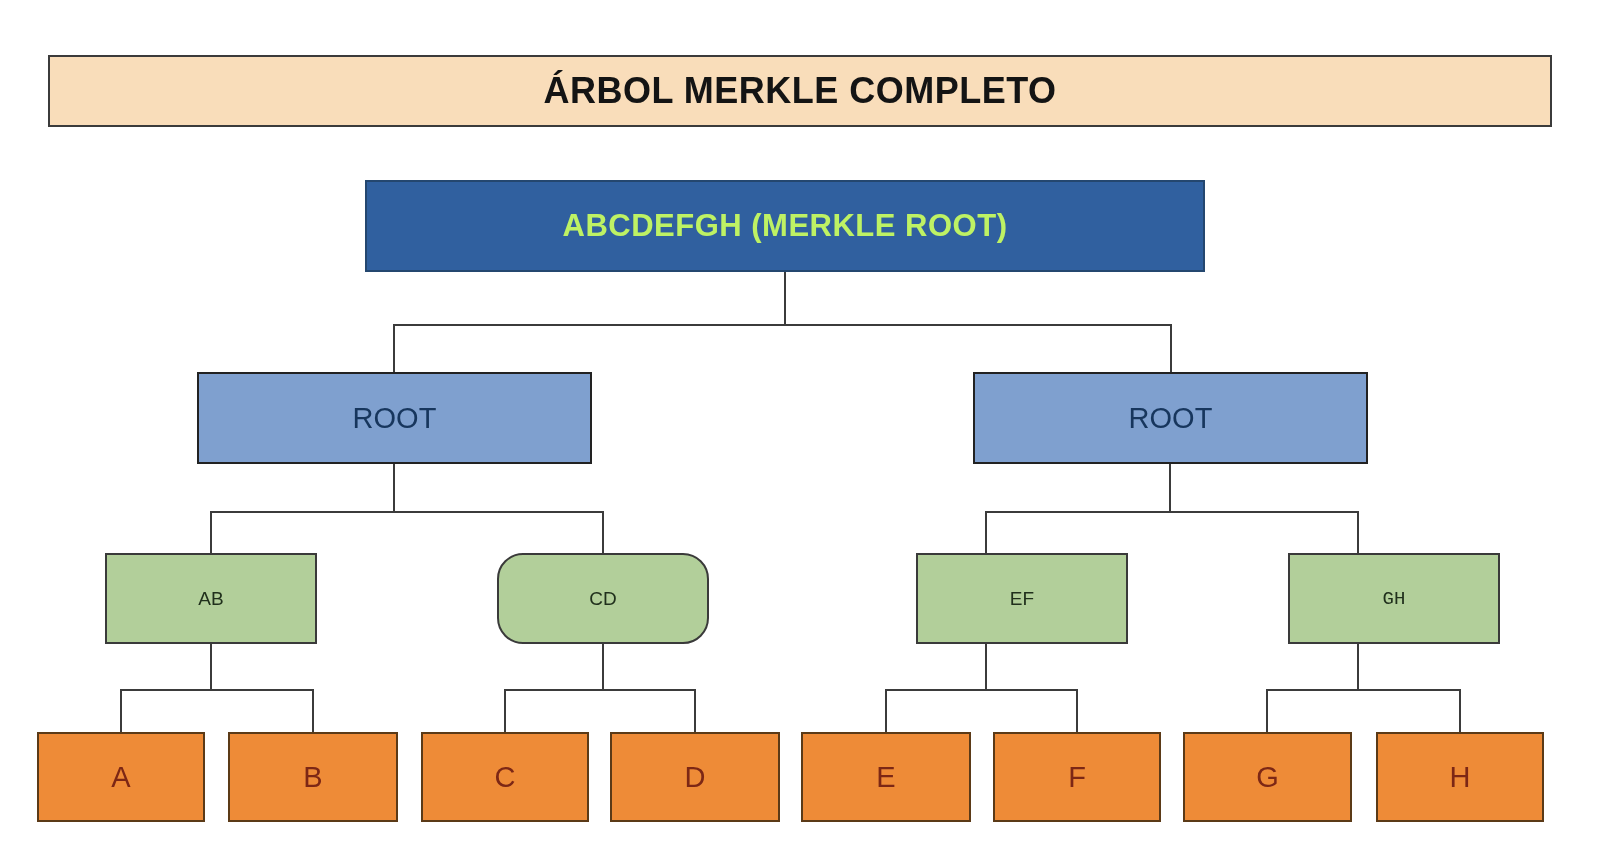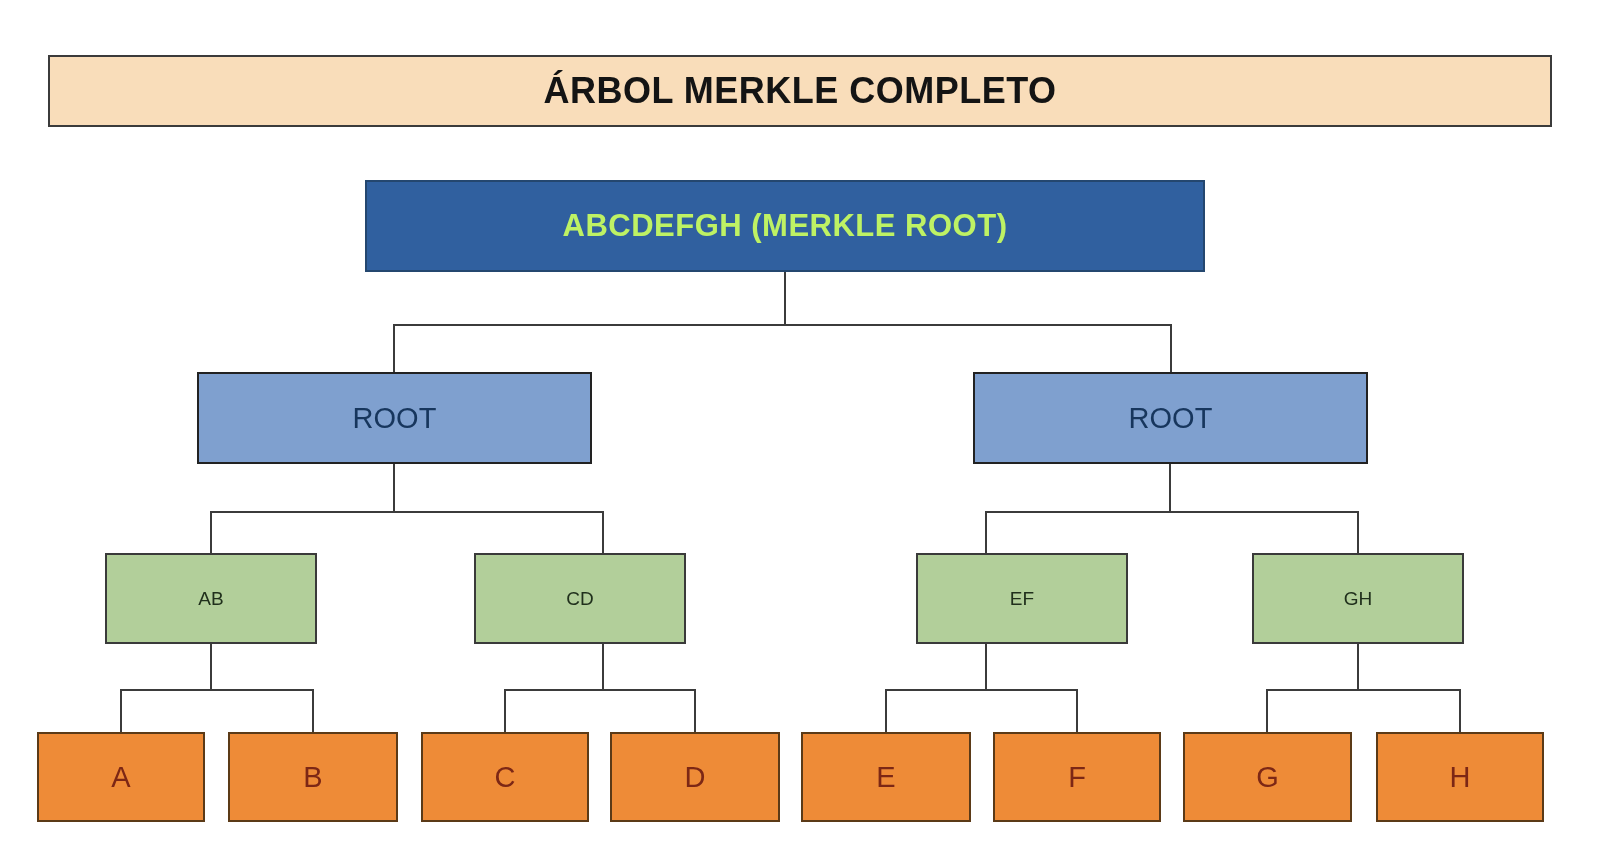--- a/index.html
+++ b/index.html
@@ -62,23 +62,23 @@
   #node-abcd { left: 197px; }
   #node-efgh { left: 973px; }
   .pair-node {
     top: 553px; width: 212px; height: 91px;
     background: var(--pair-fill, #B2CF9A);
     border: 2px solid #3a3a3a;
     color: #20301c;
     font-size: 19px;
   }
   #node-ab { left: 105px; }
-  #node-cd { left: 474px; }
+  #node-cd { left: 497px; border-radius: 26px; }
   #node-ef { left: 880px; margin-left: 36px; }
-  #node-gh { left: 1252px; }
+  #node-gh { left: 1288px; font-family: Liberation Mono, monospace; }
   .leaf-node {
     top: 732px; width: 168px; height: 90px;
     background: var(--leaf-fill, #EE8B37);
     border: 2px solid #5b3a17;
     color: #7c2715;
     font-size: 29px;
   }
   #node-a { left: 37px; }
   #node-b { left: 228px; width: 170px; }
   #node-c { left: 421px; }

